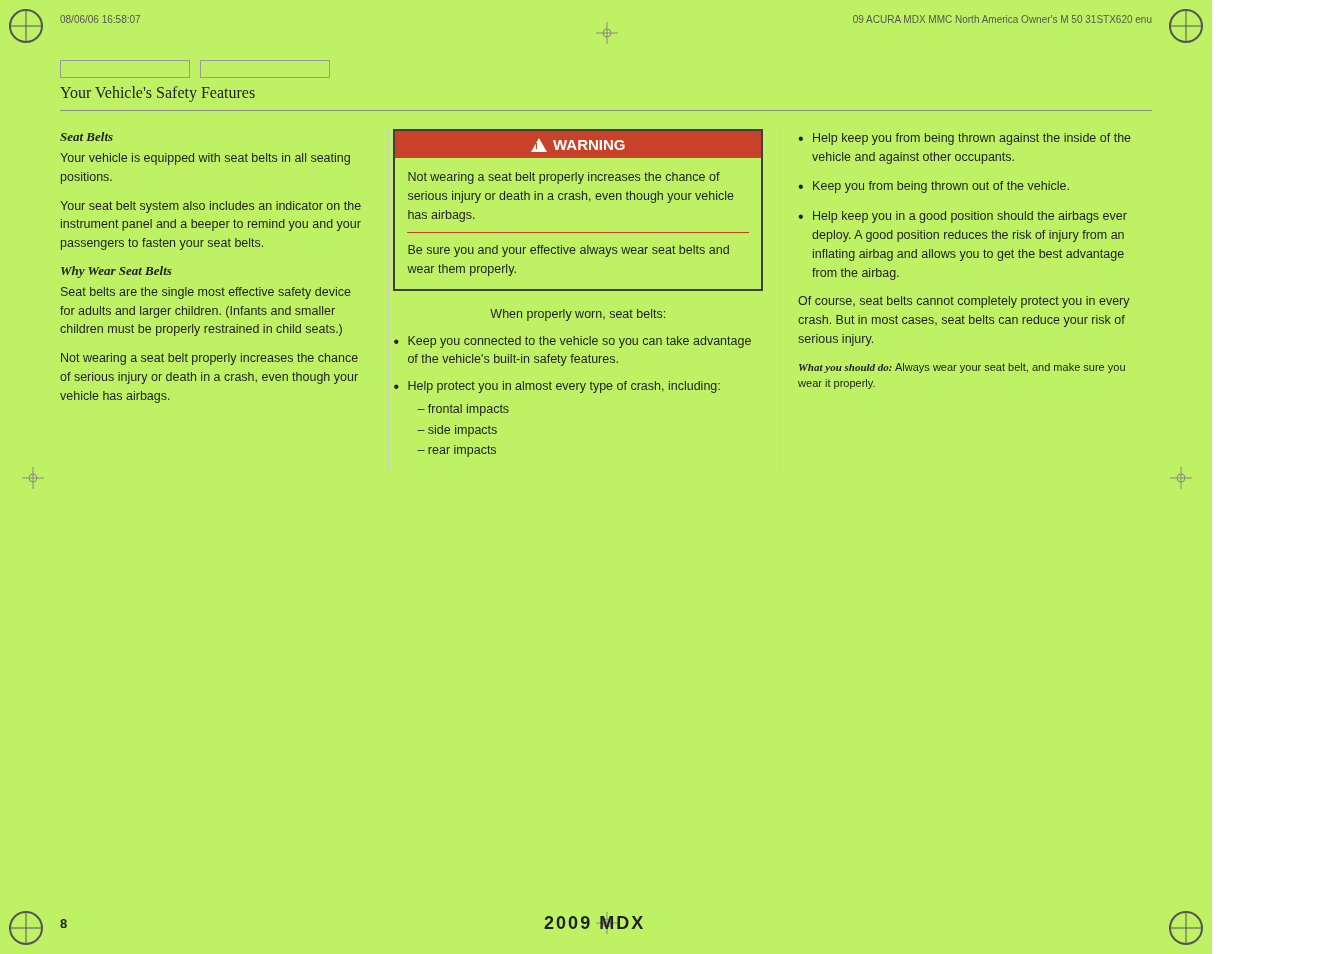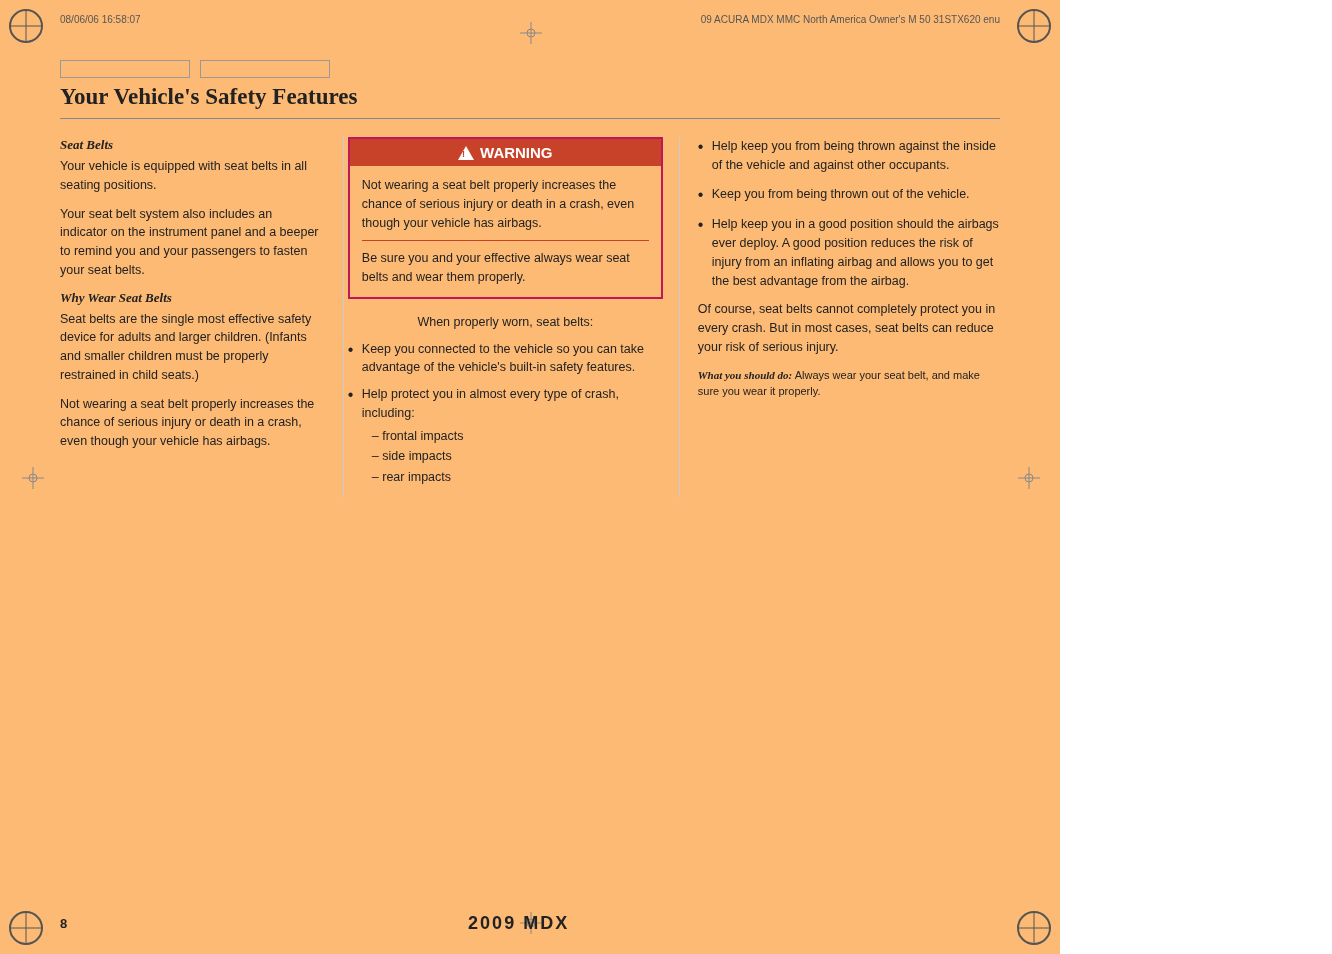--- a/index.html
+++ b/index.html
@@ -8,23 +8,23 @@
       background: #fff;
       font-family: Arial, Helvetica, sans-serif;
       font-size: 13px;
       color: #222;
       width: 1332px;
       min-height: 954px;
       position: relative;
     }
 
     .page-outer {
-      width: 1060px;
+      width: 1212px;
       min-height: 954px;
-      background: #fdba74;
+      background: #bef264;
       position: relative;
       padding: 0;
     }
 
     
     .corner {
       position: absolute;
       width: 36px;
       height: 36px;
     }
@@ -78,22 +78,22 @@
       display: flex;
       gap: 10px;
       margin-bottom: 6px;
     }
     .header-box {
       border: 1.5px solid #999;
       width: 130px;
       height: 18px;
     }
     .page-title {
-      font-size: 23px;
-      font-weight: bold;
+      font-size: 16px;
+      font-weight: normal;
       font-family: Georgia, serif;
     }
 
     
     .columns {
       display: flex;
       gap: 2px;
       align-items: flex-start;
     }
 
@@ -125,21 +125,21 @@
     }
 
     .para {
       font-size: 12.5px;
       line-height: 1.5;
       margin-bottom: 10px;
     }
 
     
     .warning-box {
-      border: 2px solid #be185d;
+      border: 2px solid #404040;
       margin-bottom: 14px;
     }
 
     .warning-header {
       background: #c8422a;
       color: #fff;
       font-weight: bold;
       font-size: 15px;
       text-align: center;
       padding: 5px 8px;

